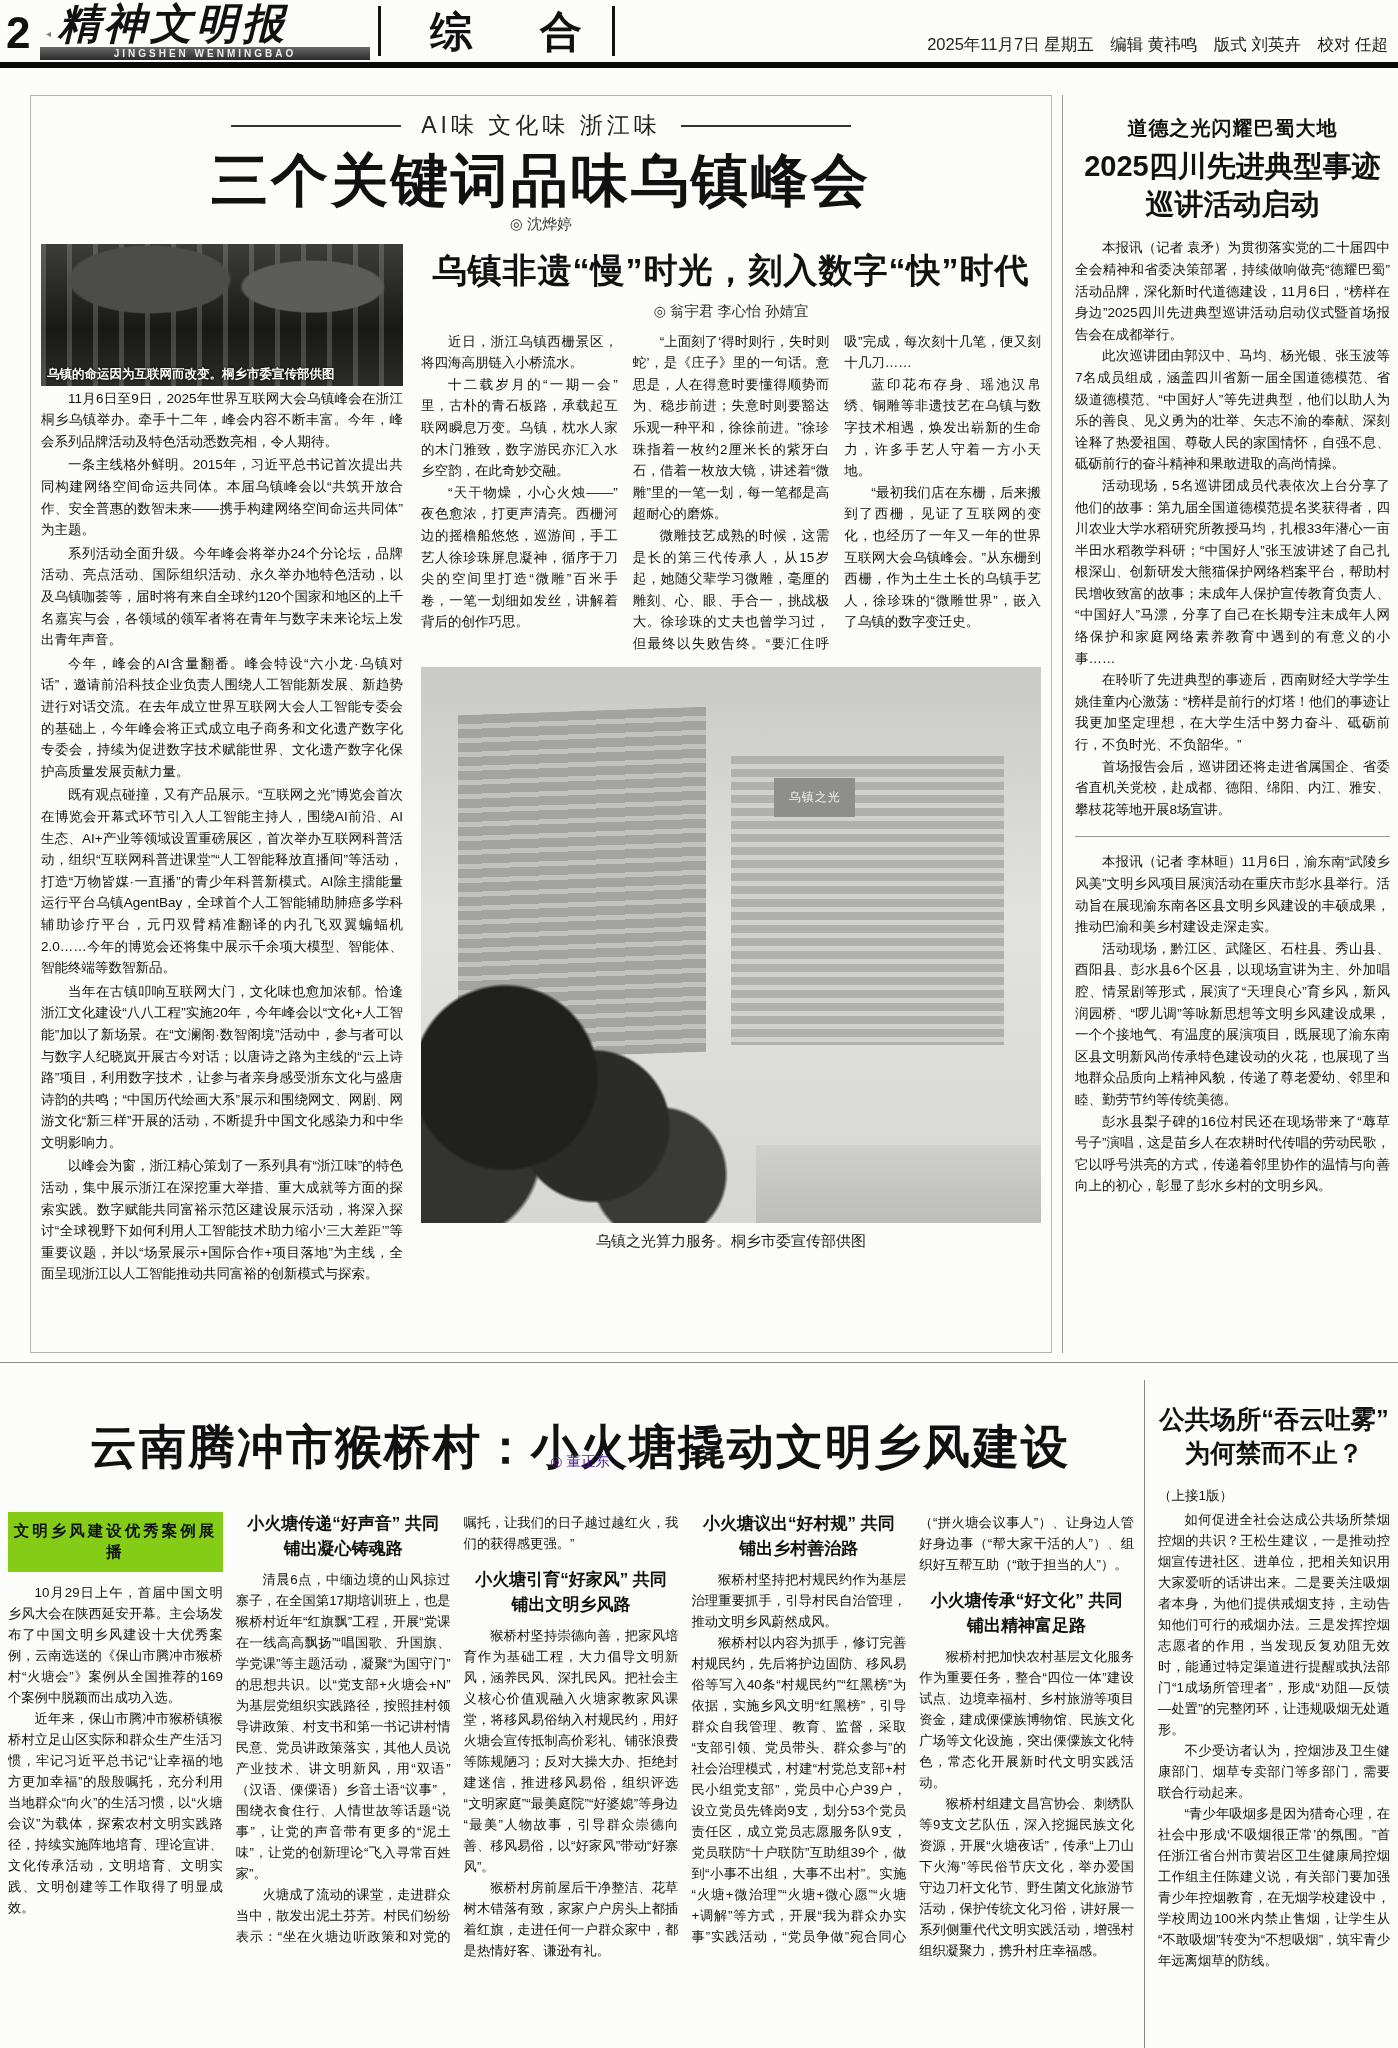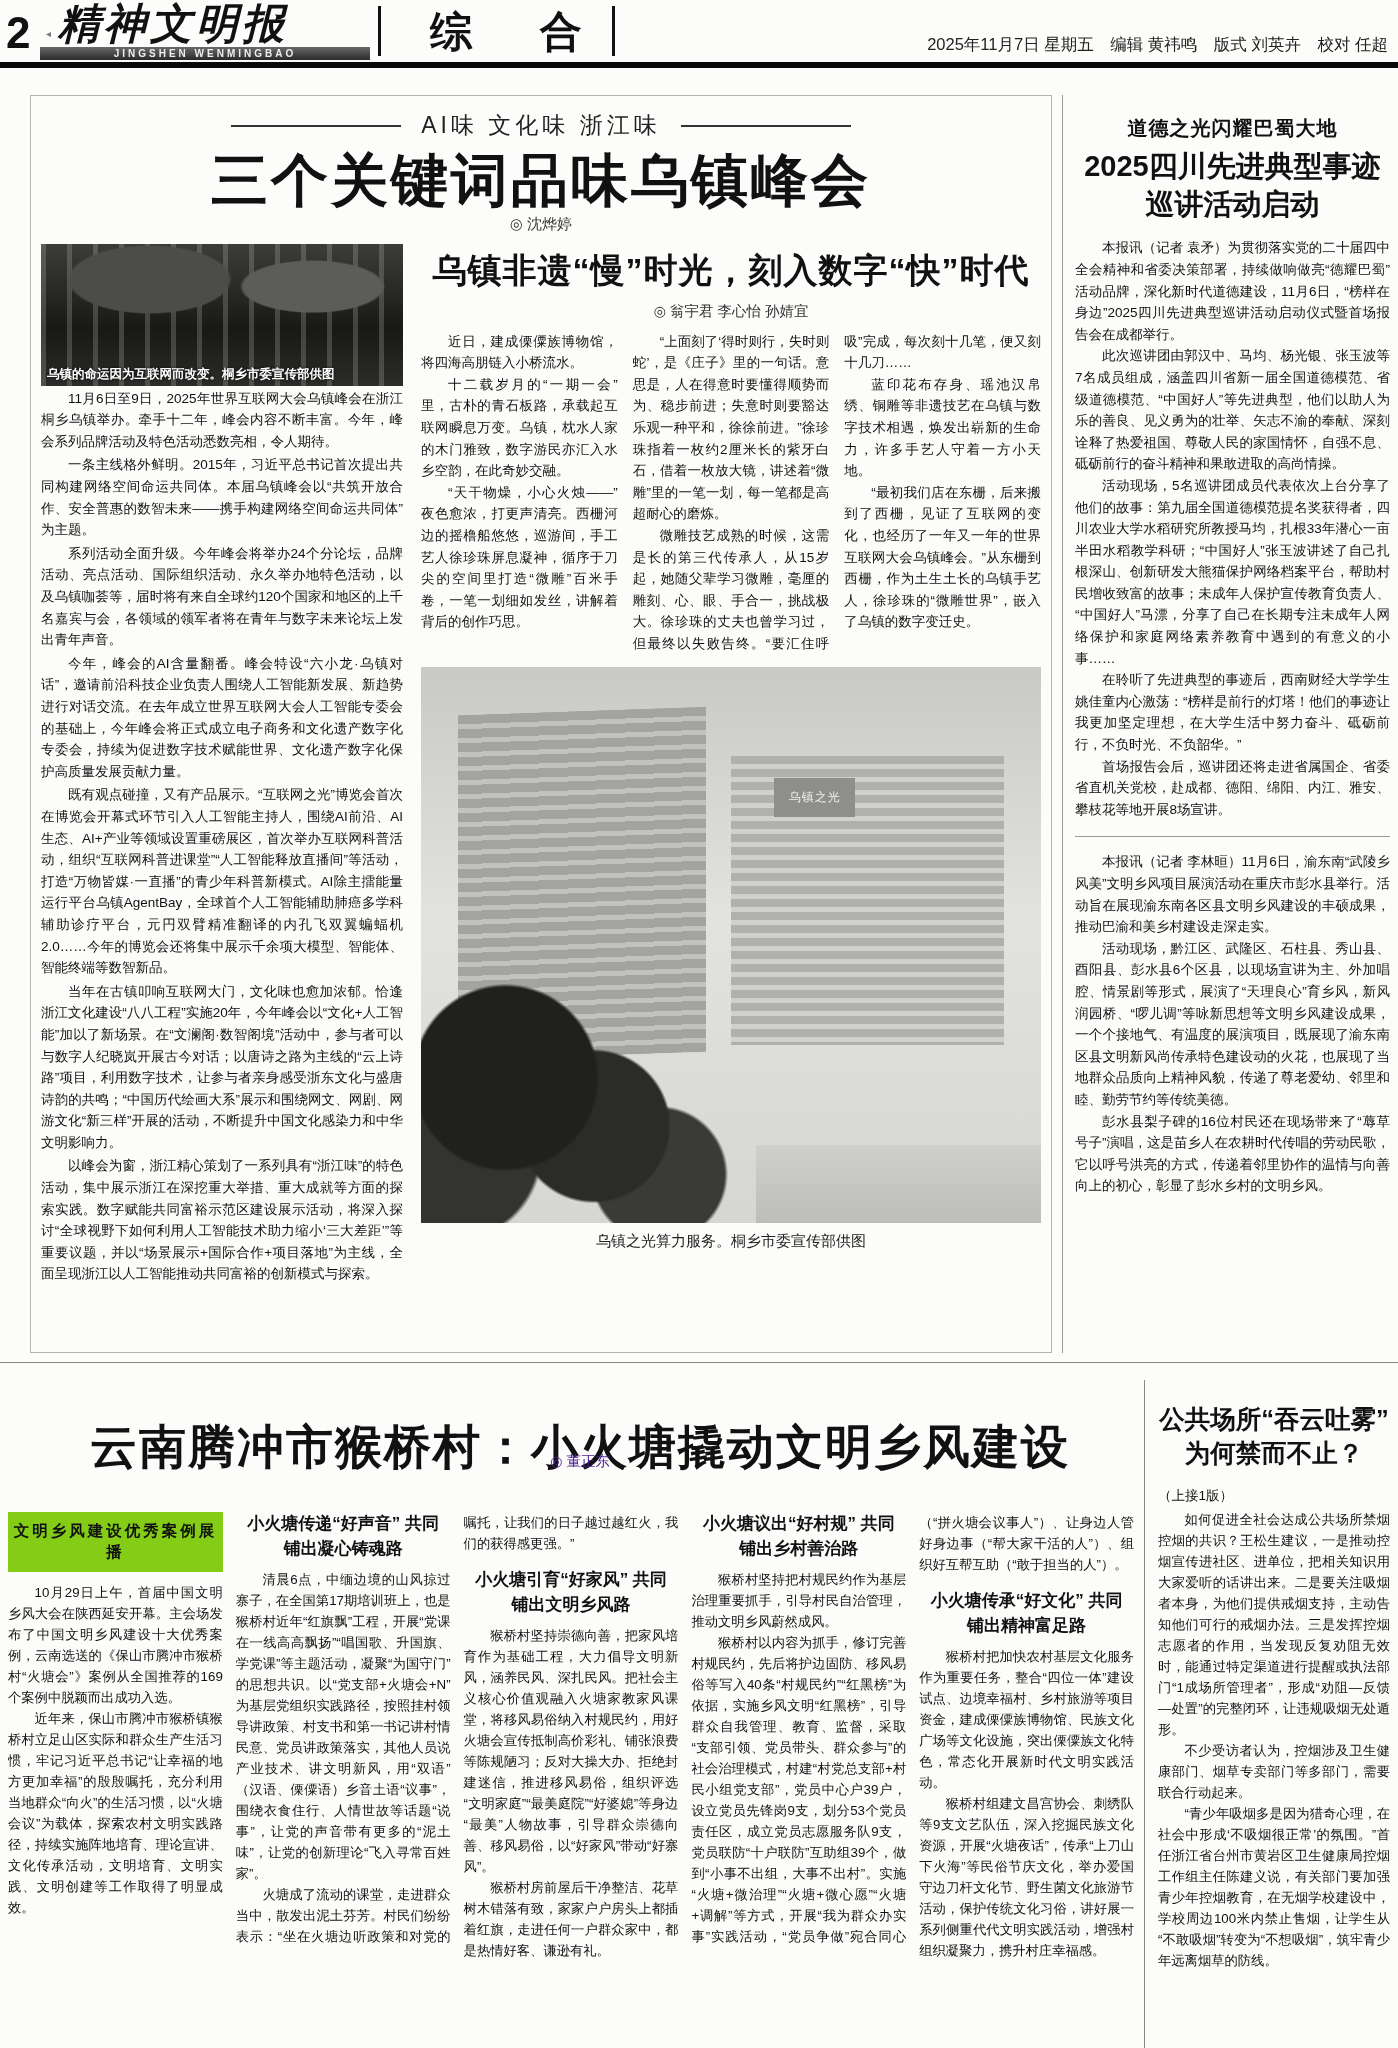--- a/index.html
+++ b/index.html
@@ -123,21 +123,21 @@
         <p class="para">今年，峰会的AI含量翻番。峰会特设“六小龙·乌镇对话”，邀请前沿科技企业负责人围绕人工智能新发展、新趋势进行对话交流。在去年成立世界互联网大会人工智能专委会的基础上，今年峰会将正式成立电子商务和文化遗产数字化专委会，持续为促进数字技术赋能世界、文化遗产数字化保护高质量发展贡献力量。</p>
         <p class="para">既有观点碰撞，又有产品展示。“互联网之光”博览会首次在博览会开幕式环节引入人工智能主持人，围绕AI前沿、AI生态、AI+产业等领域设置重磅展区，首次举办互联网科普活动，组织“互联网科普进课堂”“人工智能释放直播间”等活动，打造“万物皆媒·一直播”的青少年科普新模式。AI除主擂能量运行平台乌镇AgentBay，全球首个人工智能辅助肺癌多学科辅助诊疗平台，元円双臂精准翻译的内孔飞双翼蝙蝠机2.0……今年的博览会还将集中展示千余项大模型、智能体、智能终端等数智新品。</p>
         <p class="para">当年在古镇叩响互联网大门，文化味也愈加浓郁。恰逢浙江文化建设“八八工程”实施20年，今年峰会以“文化+人工智能”加以了新场景。在“文澜阁·数智阁境”活动中，参与者可以与数字人纪晓岚开展古今对话；以唐诗之路为主线的“云上诗路”项目，利用数字技术，让参与者亲身感受浙东文化与盛唐诗韵的共鸣；“中国历代绘画大系”展示和围绕网文、网剧、网游文化“新三样”开展的活动，不断提升中国文化感染力和中华文明影响力。</p>
         <p class="para">以峰会为窗，浙江精心策划了一系列具有“浙江味”的特色活动，集中展示浙江在深挖重大举措、重大成就等方面的探索实践。数字赋能共同富裕示范区建设展示活动，将深入探讨“全球视野下如何利用人工智能技术助力缩小‘三大差距’”等重要议题，并以“场景展示+国际合作+项目落地”为主线，全面呈现浙江以人工智能推动共同富裕的创新模式与探索。</p>
       </div>
 
     <div class="right-area">
       <h2 class="sub-headline">乌镇非遗“慢”时光，刻入数字“快”时代</h2>
       <div class="sub-byline">◎ 翁宇君 李心怡 孙婧宜</div>
       <div class="threecol">
-          <p class="para">近日，建成傈僳族博物馆，将四海高朋链入小桥流水。</p>
+          <p class="para">近日，浙江乌镇西栅景区，将四海高朋链入小桥流水。</p>
           <p class="para">十二载岁月的“一期一会”里，古朴的青石板路，承载起互联网瞬息万变。乌镇，枕水人家的木门雅致，数字游民亦汇入水乡空韵，在此奇妙交融。</p>
           <p class="para">“天干物燥，小心火烛——”夜色愈浓，打更声清亮。西栅河边的摇橹船悠悠，巡游间，手工艺人徐珍珠屏息凝神，循序于刀尖的空间里打造“微雕”百米手卷，一笔一划细如发丝，讲解着背后的创作巧思。</p>
           <p class="para">“上面刻了‘得时则行，失时则蛇’，是《庄子》里的一句话。意思是，人在得意时要懂得顺势而为、稳步前进；失意时则要豁达乐观一种平和，徐徐前进。”徐珍珠指着一枚约2厘米长的紫牙白石，借着一枚放大镜，讲述着“微雕”里的一笔一划，每一笔都是高超耐心的磨炼。</p>
           <p class="para">微雕技艺成熟的时候，这需是长的第三代传承人，从15岁起，她随父辈学习微雕，毫厘的雕刻、心、眼、手合一，挑战极大。徐珍珠的丈夫也曾学习过，但最终以失败告终。“要汇住呼吸”完成，每次刻十几笔，便又刻十几刀……</p>
           <p class="para">蓝印花布存身、瑶池汉帛绣、铜雕等非遗技艺在乌镇与数字技术相遇，焕发出崭新的生命力，许多手艺人守着一方小天地。</p>
           <p class="para">“最初我们店在东栅，后来搬到了西栅，见证了互联网的变化，也经历了一年又一年的世界互联网大会乌镇峰会。”从东栅到西栅，作为土生土长的乌镇手艺人，徐珍珠的“微雕世界”，嵌入了乌镇的数字变迁史。</p>
         </div>
       <div class="photo-big">
         <div class="bldg bldg-left"></div>
         <div class="bldg bldg-right"></div>

